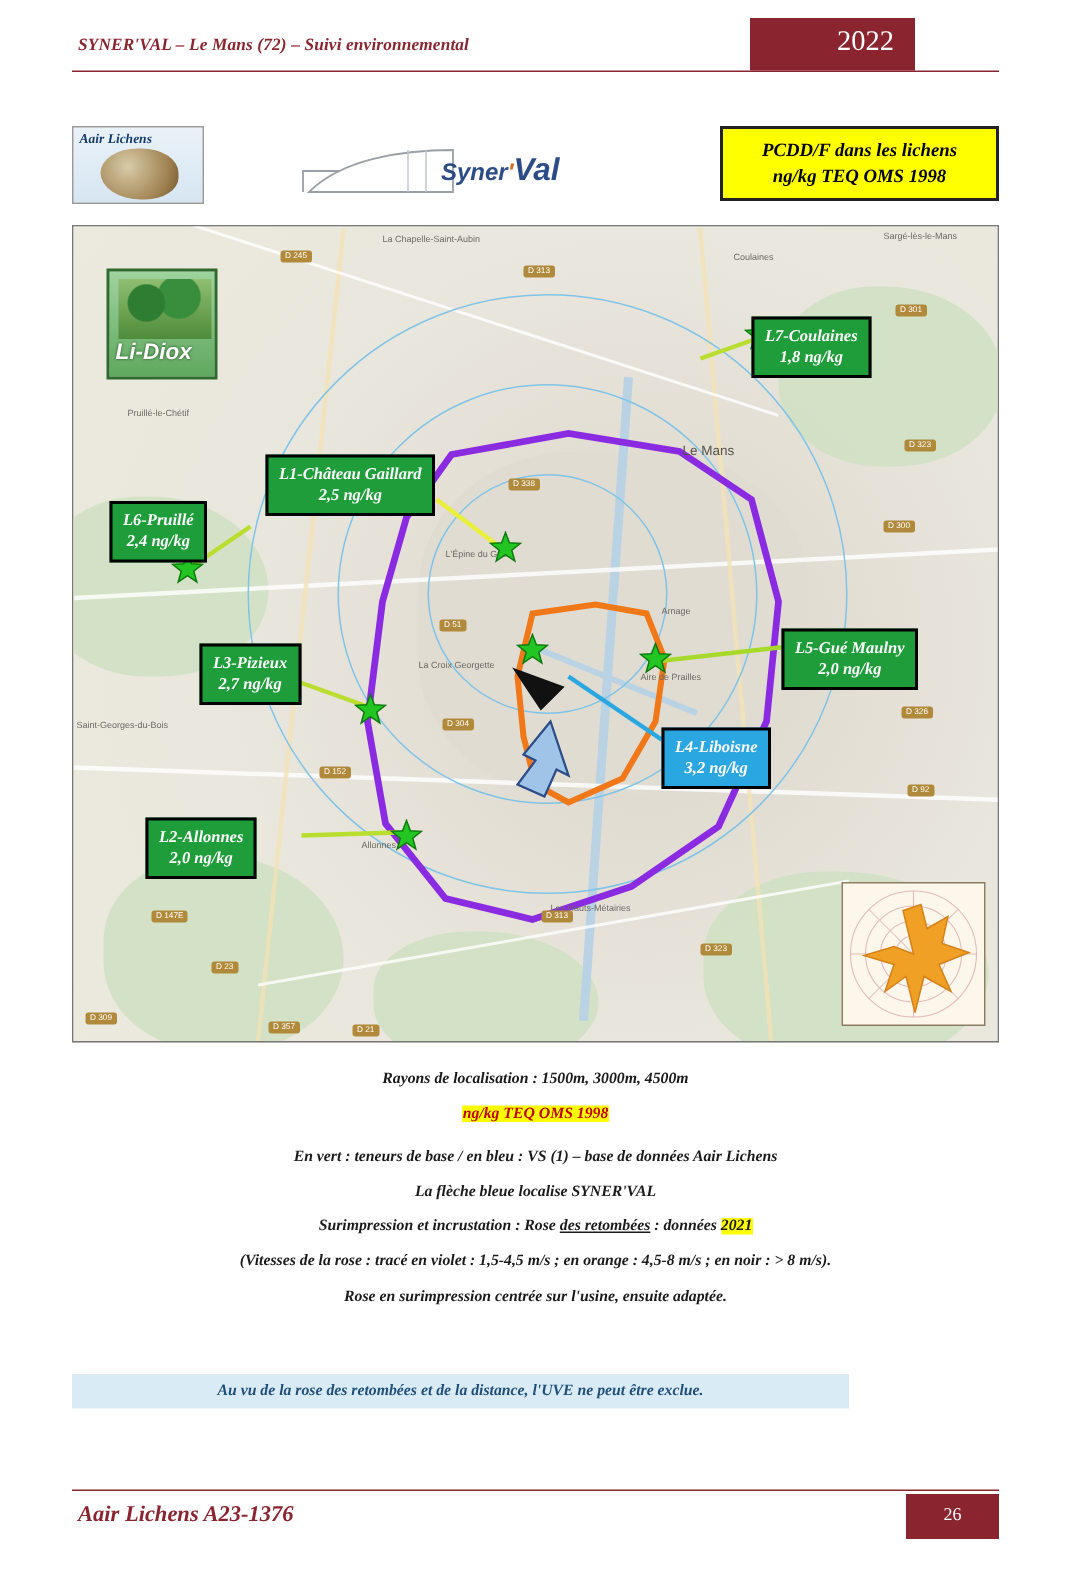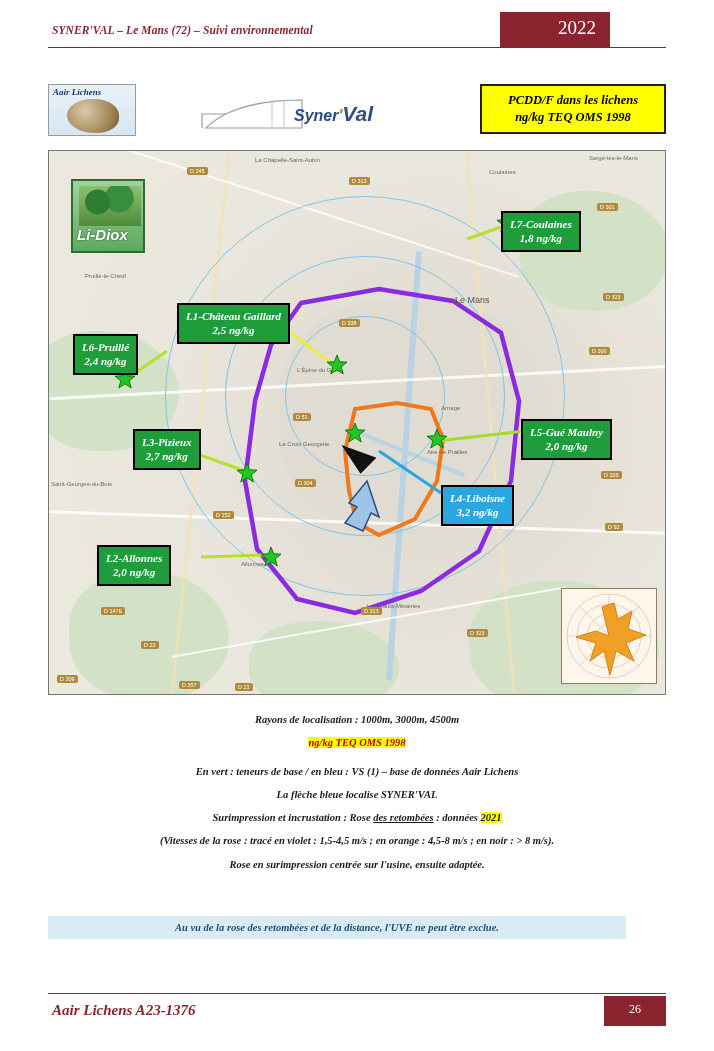--- a/index.html
+++ b/index.html
@@ -266,21 +266,21 @@
     line-height: 1.55;
   }
   .captions .line { margin: 0 0 7px 0; }
   .hl-yellow { background: #ffff00; }
   .c-red { color: #c00000; }
   .underline { text-decoration: underline; }
 
   .conclusion {
     position: absolute;
     left: 48px; top: 916px;
-    width: 578px;
+    width: 518px;
     background: #d9ecf5;
     text-align: center;
     font-family: "Liberation Serif", serif;
     font-style: italic;
     font-weight: bold;
     font-size: 10.5px;
     color: #1f4e79;
     padding: 6px 0;
     box-sizing: border-box;
   }
@@ -503,21 +503,21 @@
         <line x1="5" y1="47" x2="89" y2="47"></line>
         <line x1="17" y1="17" x2="77" y2="77"></line>
         <line x1="77" y1="17" x2="17" y2="77"></line>
       </g>
       <path d="M47,47 L40,18 L52,14 L56,30 L70,22 L66,40 L84,46 L64,54 L72,72 L54,62 L48,86 L42,62 L28,72 L34,54 L14,48 L34,42 Z" fill="#f0a024" stroke="#d4821a" stroke-width="1"></path>
     </svg>
   </div>
 </div>
 
 <div class="captions">
-  <div class="line">Rayons de localisation : 1000m, 3000m, 4500m</div>
+  <div class="line">Rayons de localisation : 1500m, 3000m, 4500m</div>
   <div class="line">
     <span class="hl-yellow c-red">ng/kg TEQ OMS 1998</span>
   </div>
   <div class="line" style="margin-top:12px;">En vert : teneurs de base / en bleu : VS (1) – base de données Aair Lichens</div>
   <div class="line">La flèche bleue localise SYNER'VAL</div>
   <div class="line">
     <span>Surimpression et incrustation : Rose </span><span class="underline">des retombées</span><span> : données </span><span class="hl-yellow">2021</span>
   </div>
   <div class="line">(Vitesses de la rose : tracé en violet : 1,5-4,5 m/s ; en orange : 4,5-8 m/s ; en noir : &gt; 8 m/s).</div>
   <div class="line">Rose en surimpression centrée sur l'usine, ensuite adaptée.</div>

